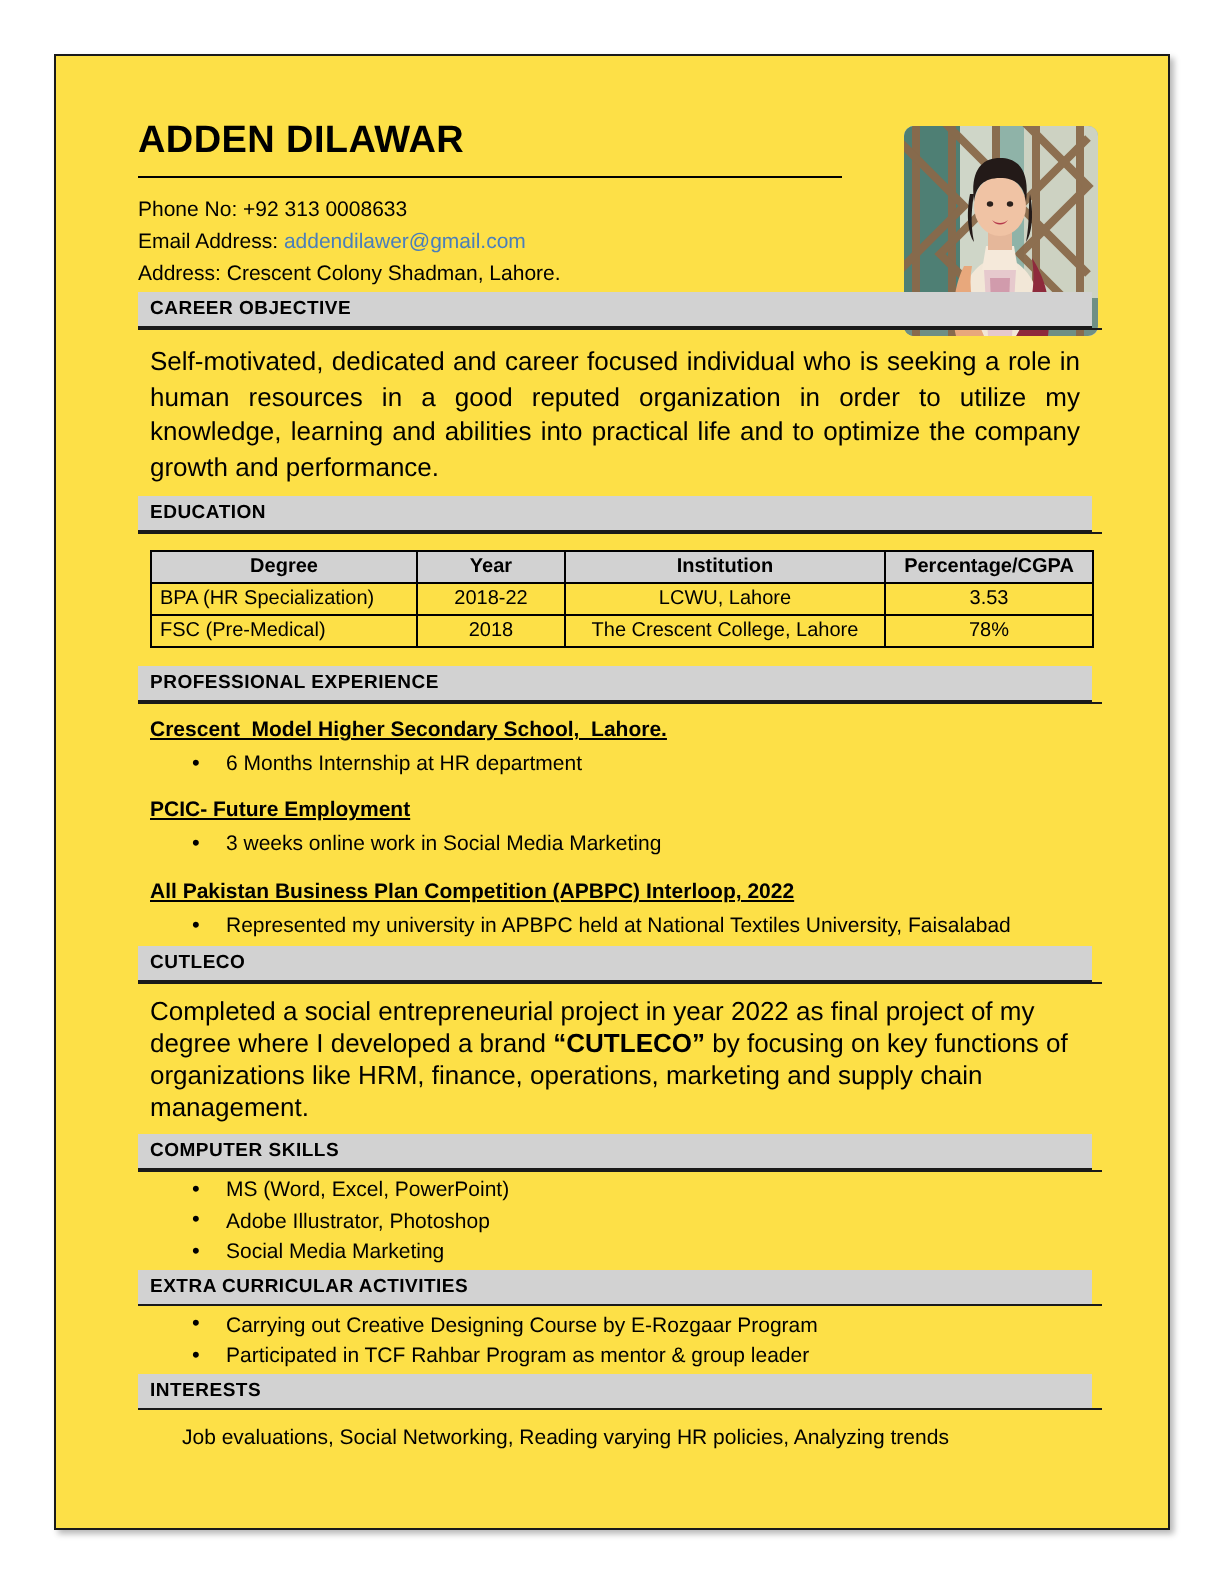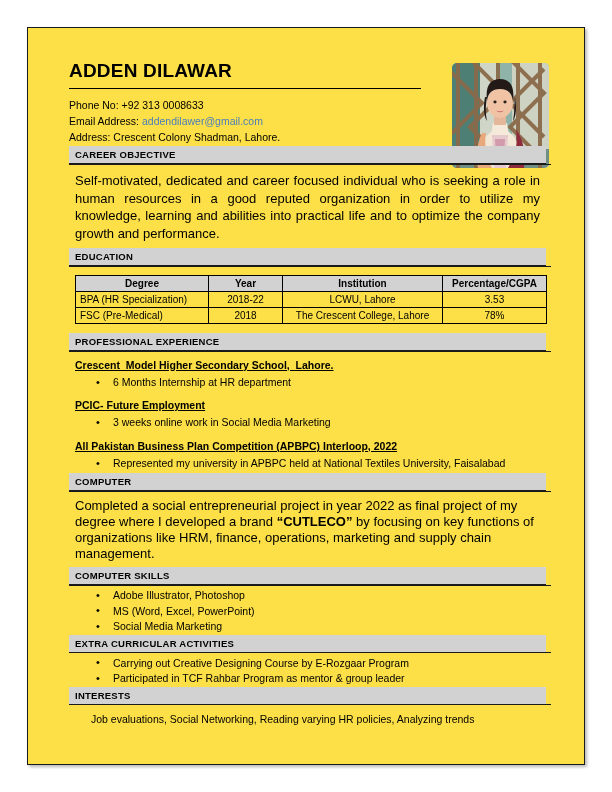--- a/index.html
+++ b/index.html
@@ -268,27 +268,27 @@
     <div class="job-title">PCIC- Future Employment</div>
     <ul class="bullets exp">
       <li>3 weeks online work in Social Media Marketing</li>
     </ul>
 
     <div class="job-title">All Pakistan Business Plan Competition (APBPC) Interloop, 2022</div>
     <ul class="bullets exp">
       <li>Represented my university in APBPC held at National Textiles University, Faisalabad</li>
     </ul>
 
-    <div class="bar">COMPUTER</div>
+    <div class="bar">CUTLECO</div>
     <div class="para left"><span>Completed a social entrepreneurial project in year 2022 as final project of my degree where I developed a brand </span><span class="bold">“CUTLECO”</span><span> by focusing on key functions of organizations like HRM, finance, operations, marketing and supply chain management.</span></div>
 
     <div class="bar">COMPUTER SKILLS</div>
     <ul class="bullets tight">
+      <li>MS (Word, Excel, PowerPoint)</li>
       <li>Adobe Illustrator, Photoshop</li>
-      <li>MS (Word, Excel, PowerPoint)</li>
       <li>Social Media Marketing</li>
     </ul>
 
     <div class="bar">EXTRA CURRICULAR ACTIVITIES</div>
     <ul class="bullets tight">
       <li>Carrying out Creative Designing Course by E-Rozgaar Program</li>
       <li>Participated in TCF Rahbar Program as mentor &amp; group leader</li>
     </ul>
 
     <div class="bar">INTERESTS</div>

